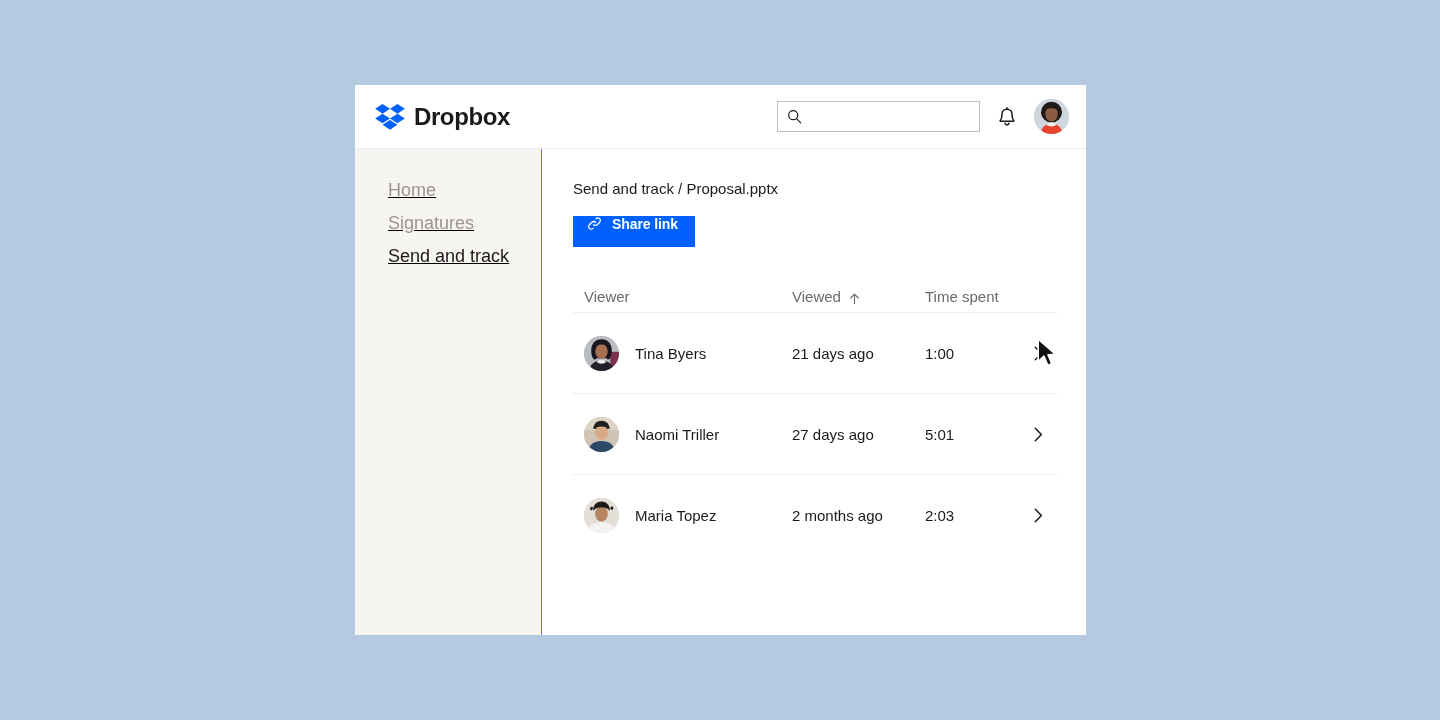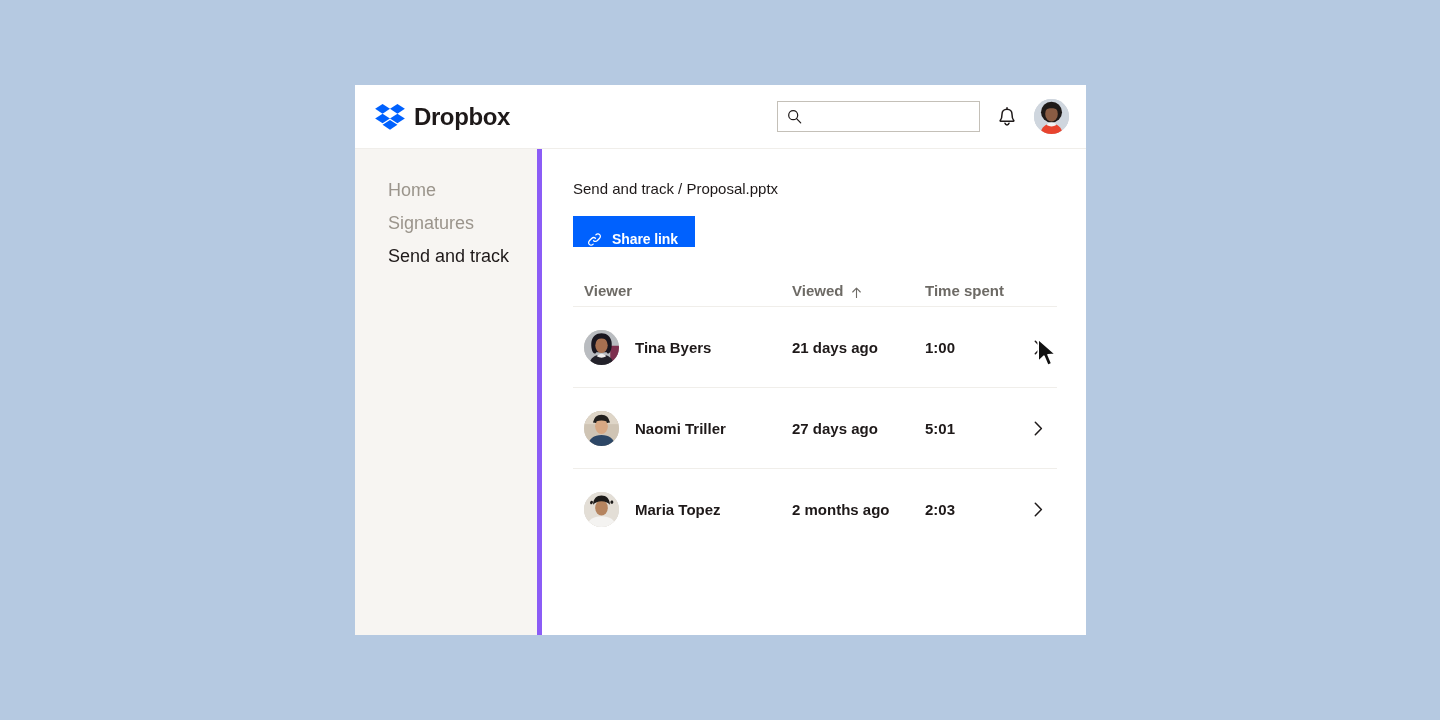--- a/index.html
+++ b/index.html
@@ -106,22 +106,23 @@
   
   .app-body {
     display: flex;
     height: 486px;
   }
 
   .sidebar {
     width: 187px;
     flex: 0 0 187px;
     background: #f7f5f2;
-    border-right: 5px solid #8b5cf6;
+    border-right: 1px solid #8b5cf6;
     padding-top: 25px;
+    text-decoration: underline;
   }
 
   .nav-item {
     display: block;
     font-size: 18px;
     line-height: 33px;
     color: #9b958c;
     padding: 0 0 0 33px;
     cursor: pointer;
     white-space: nowrap;
@@ -138,40 +139,39 @@
   .breadcrumb {
     font-size: 15px;
     color: #1e1919;
     line-height: 19px;
     margin-bottom: 18px;
     white-space: nowrap;
   }
 
   .share-btn {
     display: inline-flex;
-    align-items: flex-end;
+    align-items: flex-start;
     gap: 10px;
     height: 31px;
     padding: 0 17px 0 14px;
     background: #0061fe;
     border: 0;
     cursor: pointer;
     color: #ffffff;
     font-family: "Liberation Sans", sans-serif;
     font-size: 14px;
     font-weight: bold;
     letter-spacing: -0.1px;
   }
   .link-icon { width: 15px; height: 15px; display: block; }
 
   
   .viewer-table {
-    margin-top: 23px;
+    margin-top: 33px;
     width: 484px;
-    font-weight: bold;
   }
 
   .table-head {
     display: flex;
     align-items: center;
     height: 33px;
     border-bottom: 1px solid #f0eeea;
   }
   .th {
     font-size: 15px;

